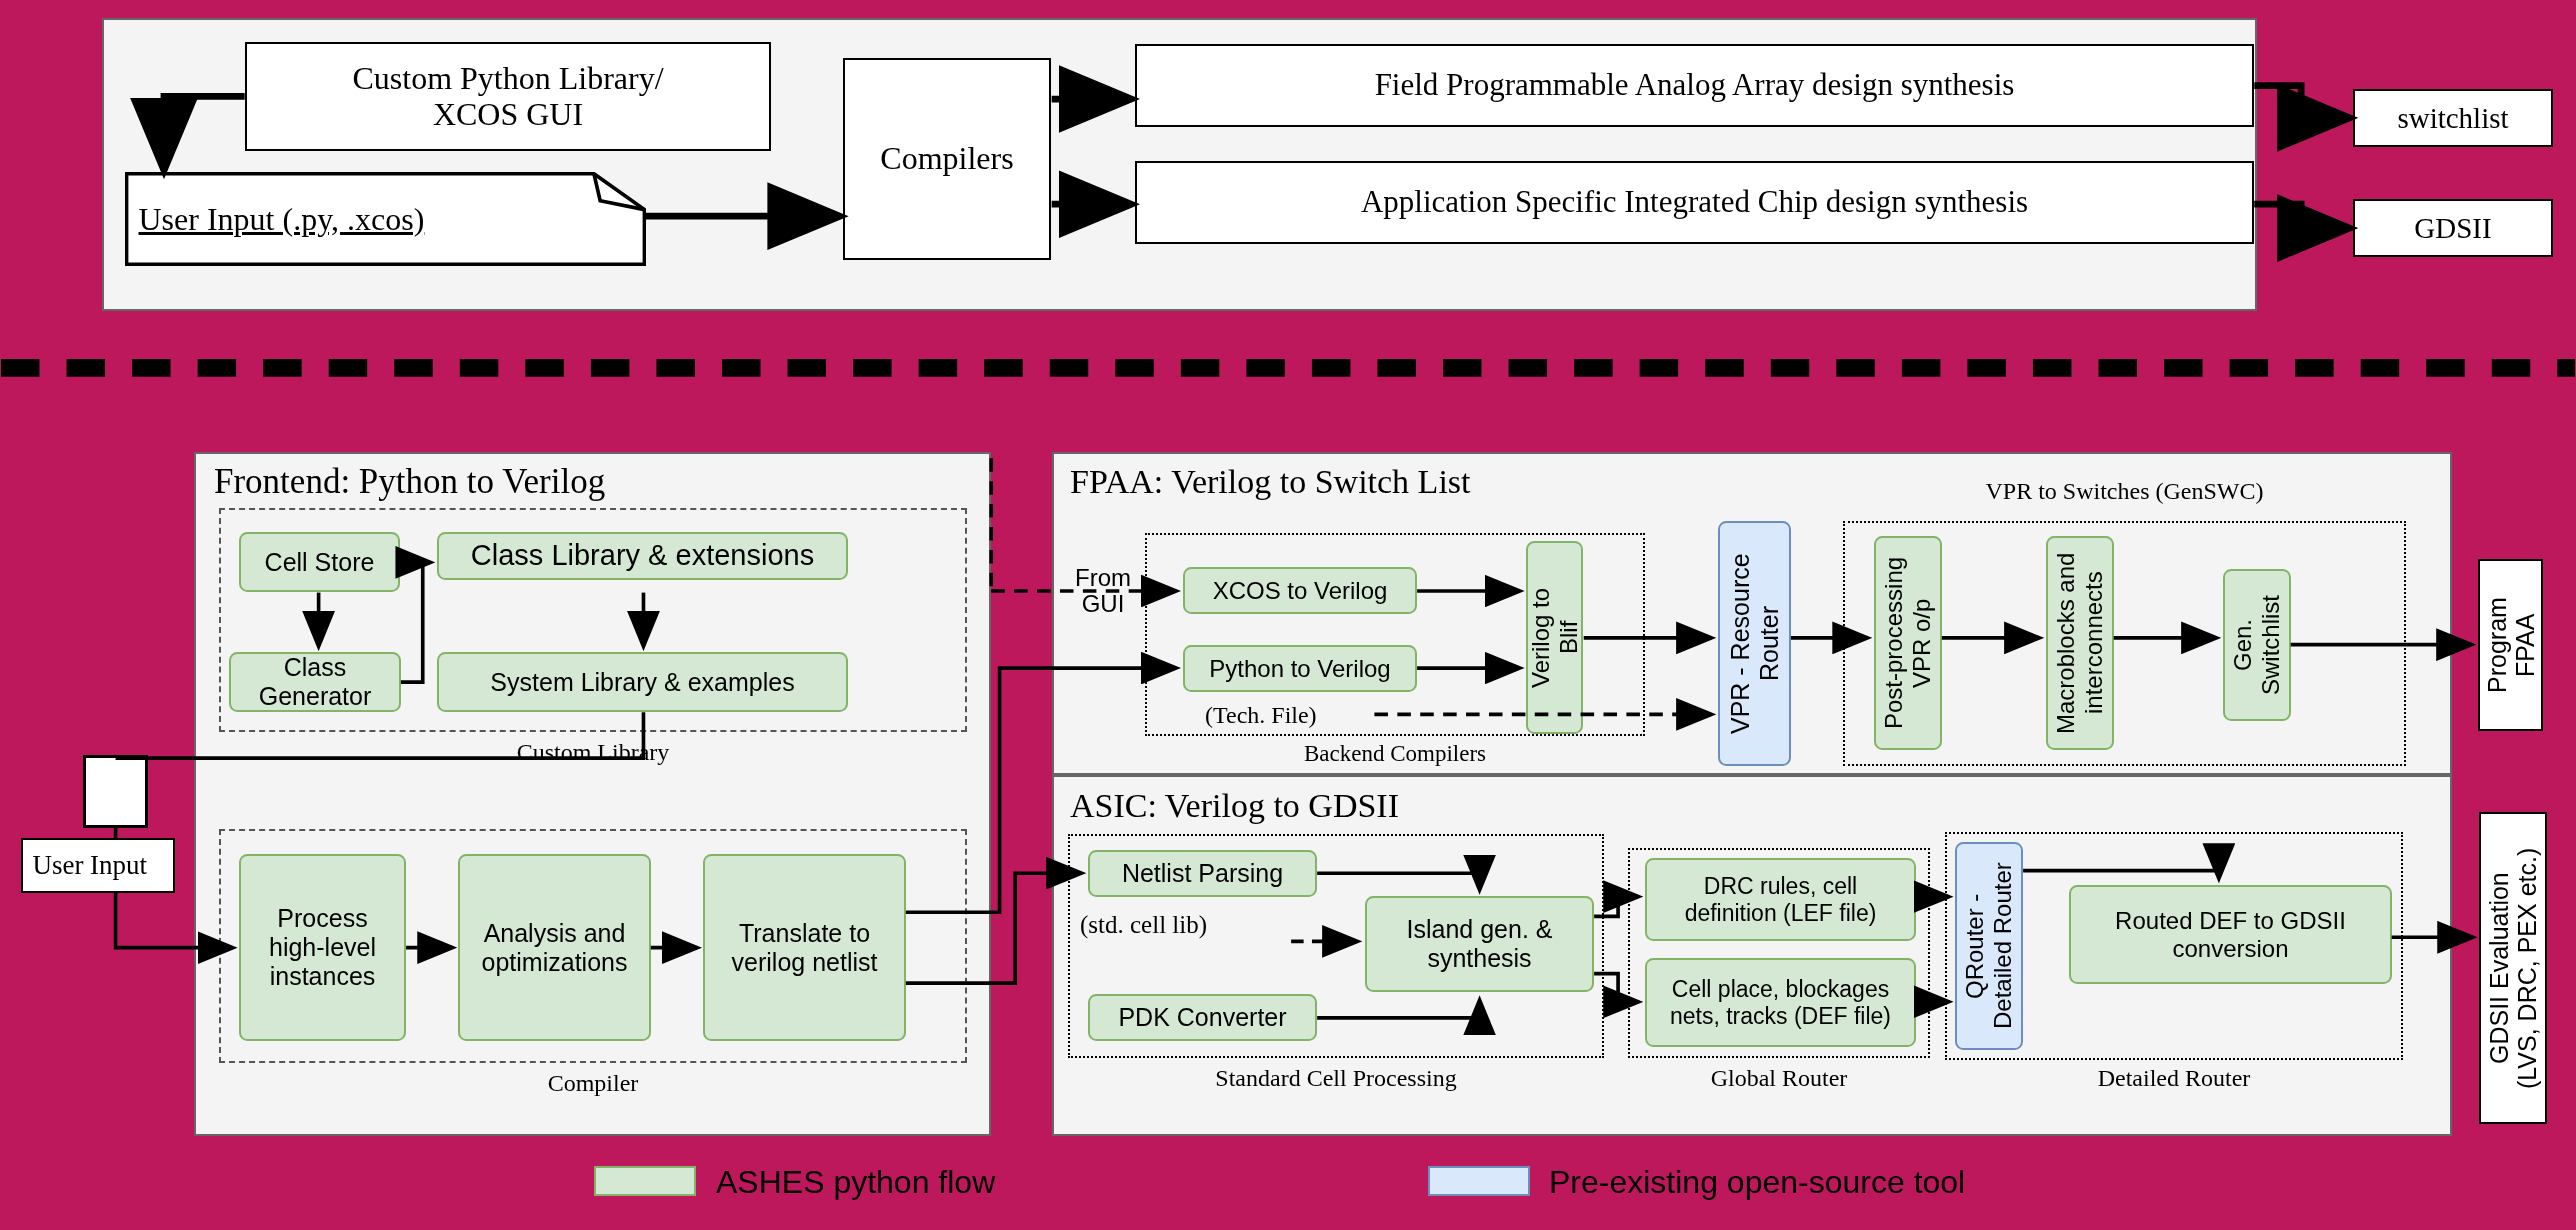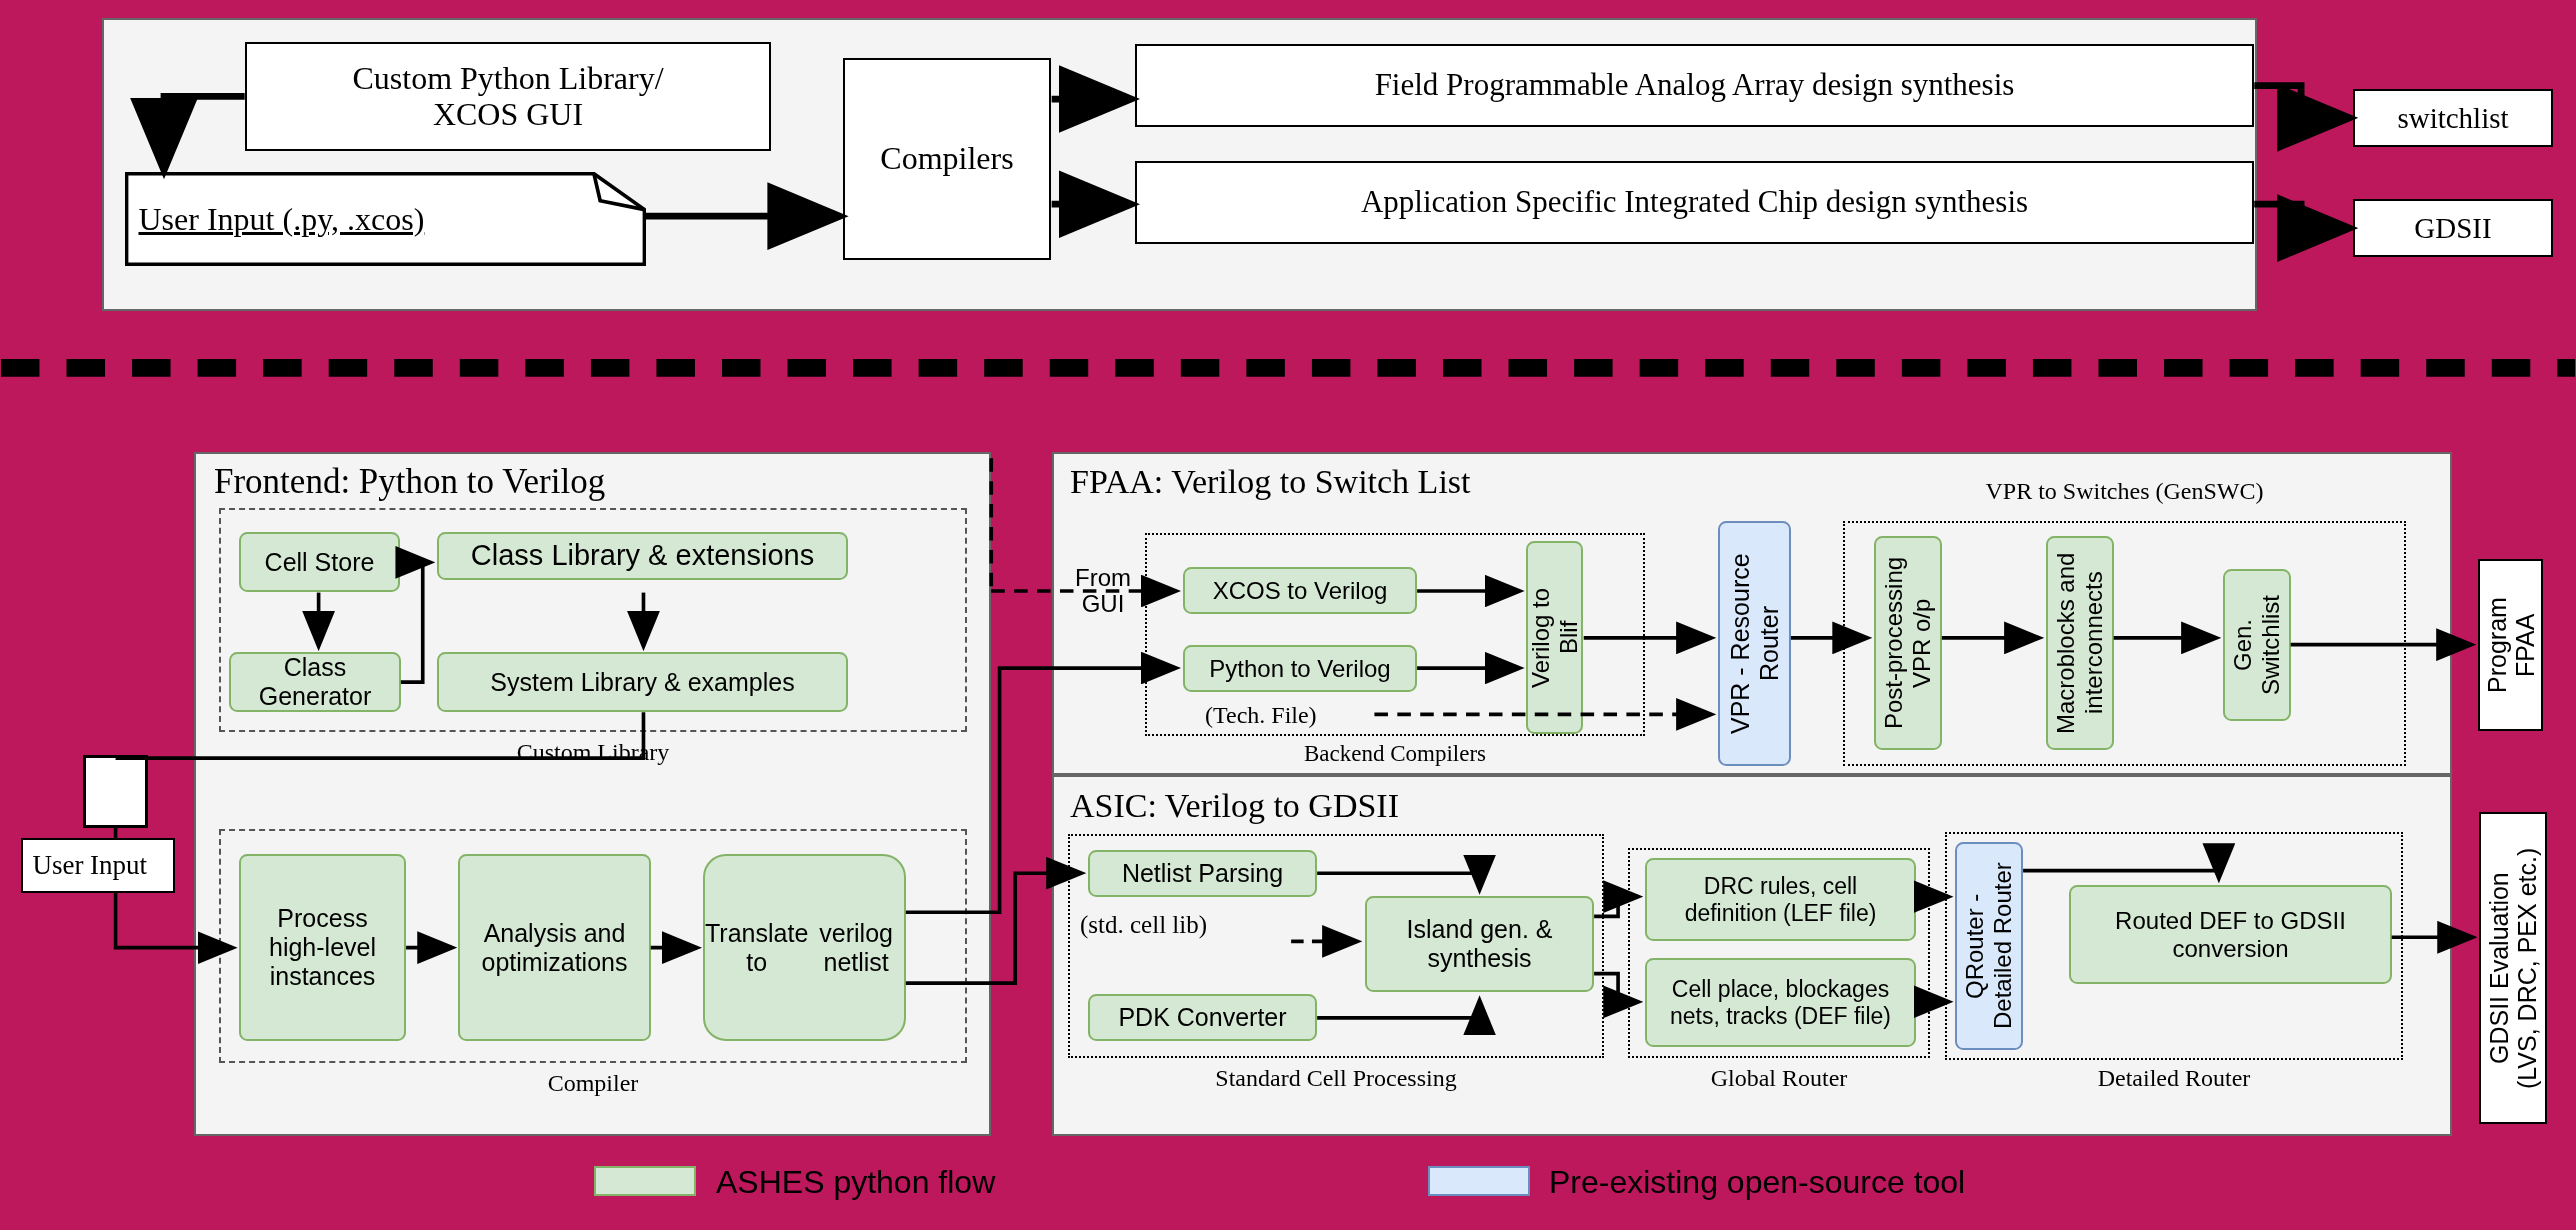--- a/index.html
+++ b/index.html
@@ -103,21 +103,21 @@
 
   <div class="abs gbox" style="left:458px;top:854px;width:193px;height:187px;font-size:25px;flex-direction:column;">
     <div>Analysis and</div>
     <div>optimizations</div>
   </div>
   <div class="abs gbox" style="left:239px;top:854px;width:167px;height:187px;font-size:25px;flex-direction:column;">
     <div>Process</div>
     <div>high-level</div>
     <div>instances</div>
   </div>
-  <div class="abs gbox" style="left:703px;top:854px;width:203px;height:187px;font-size:25px;flex-direction:row;border-radius:23px;">
+  <div class="abs gbox" style="left:703px;top:854px;width:203px;height:187px;font-size:25px;flex-direction:column;">
     <div>Translate to</div>
     <div>verilog netlist</div>
   </div>
 
   <div class="abs" style="left:83px;top:755px;width:65px;height:73px;border:3.6px solid #000;background:#fff;"></div>
   <div class="abs wbox left" style="left:21px;top:838px;width:154px;height:55px;font-size:27px;">User Input</div>
 
   <div class="abs dgrp2" style="left:1145px;top:533px;width:500px;height:203px;"></div>
   <div class="grp-label" style="left:1145px;top:741px;width:500px;font-size:23px;">Backend Compilers</div>
 

